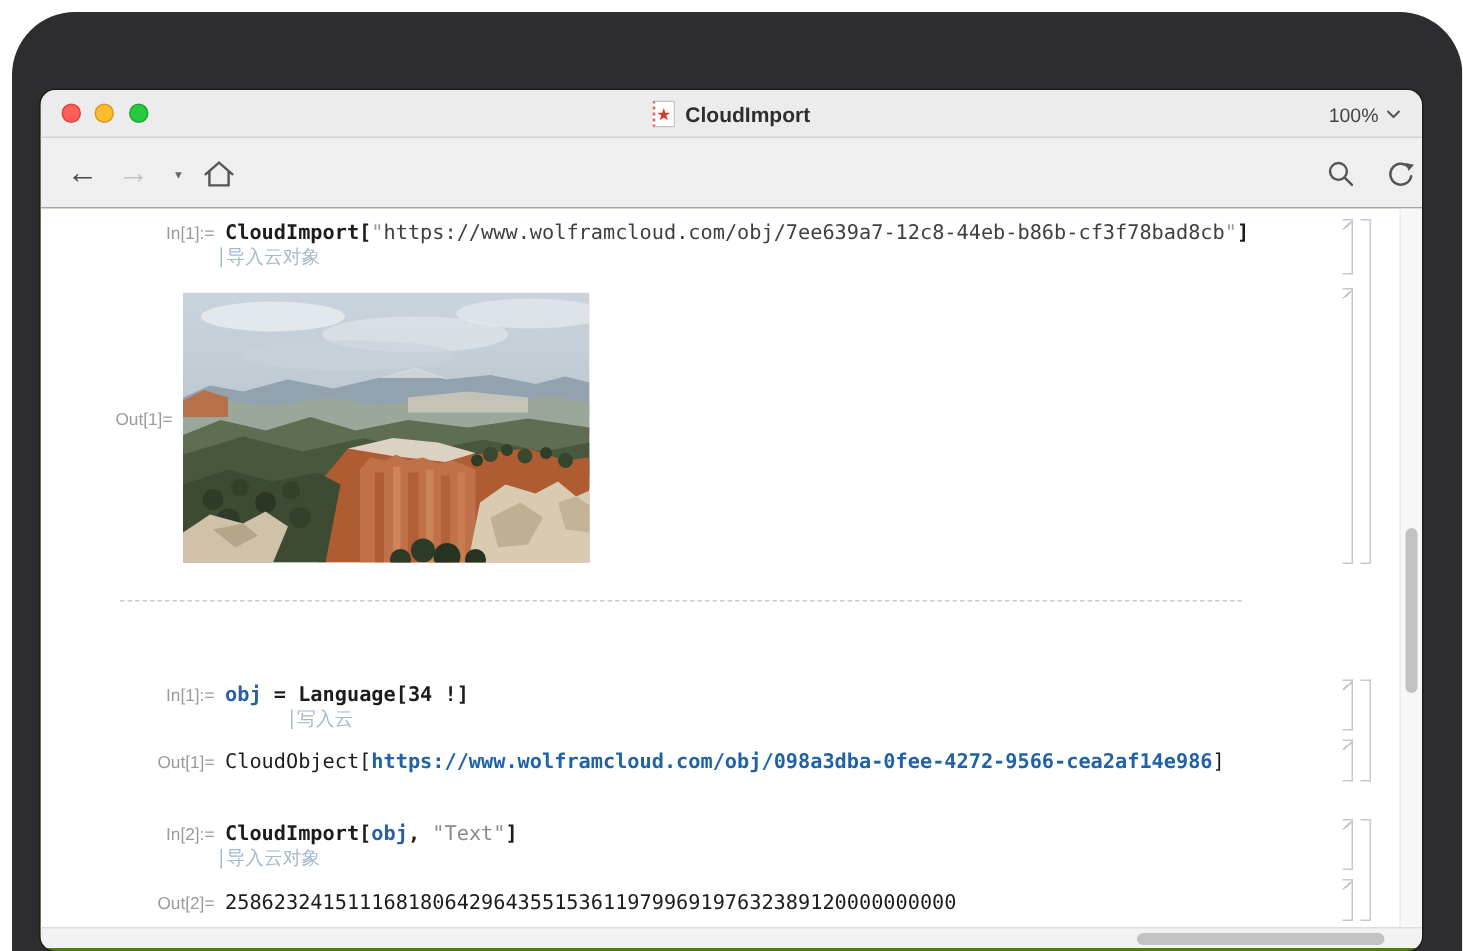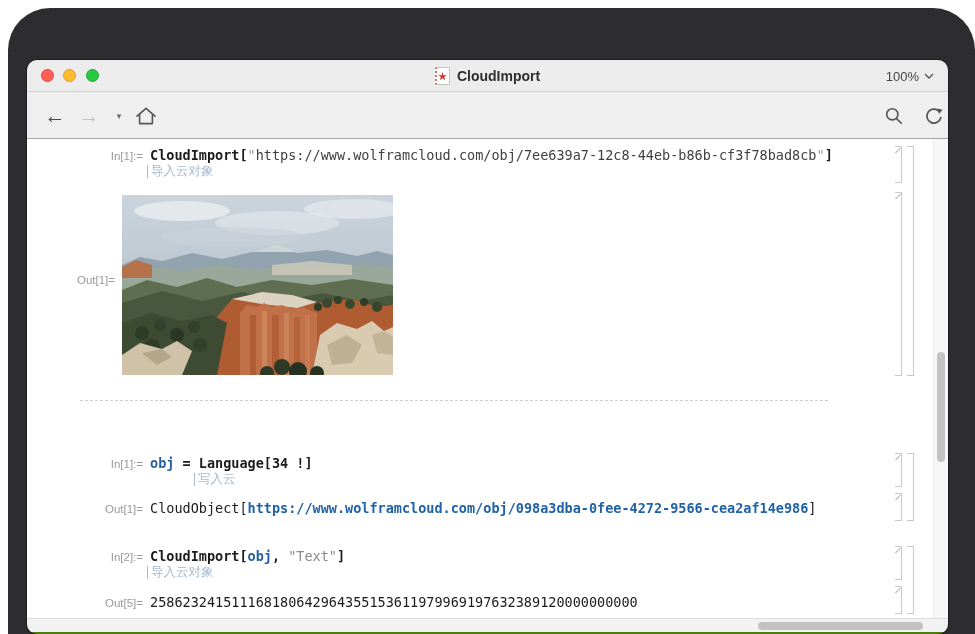--- a/index.html
+++ b/index.html
@@ -212,21 +212,21 @@
         <div class="row out" style="top:360px">
           <span class="lbl">Out[1]=</span><span class="code"><span>CloudObject</span><span>[</span><span class="link">https://www.wolframcloud.com/obj/098a3dba-0fee-4272-9566-cea2af14e986</span><span>]</span></span>
         </div>
 
         <div class="row in" style="top:408px">
           <span class="lbl">In[2]:=</span><span class="code"><span class="k">CloudImport</span><span>[</span><span class="sym">obj</span><span>, </span><span class="strlit">"Text"</span><span>]</span></span>
         </div>
         <div class="annotation" style="left:100px; top:427px">导入云对象</div>
 
         <div class="row out" style="top:454px">
-          <span class="lbl">Out[5]=</span><span class="code">258623241511168180642964355153611979969197632389120000000000</span>
+          <span class="lbl">Out[2]=</span><span class="code">258623241511168180642964355153611979969197632389120000000000</span>
         </div>
 
         <div class="cb cb-in tick" style="top:7px;   height:37px"></div>
         <div class="cb cb-in tick" style="top:53px;  height:184px"></div>
         <div class="cb cb-out" style="top:7px;   height:230px"></div>
         <div class="cb cb-in tick" style="top:314px; height:34px"></div>
         <div class="cb cb-in tick" style="top:354px; height:28px"></div>
         <div class="cb cb-out" style="top:314px; height:68px"></div>
         <div class="cb cb-in tick" style="top:407px; height:34px"></div>
         <div class="cb cb-in tick" style="top:447px; height:28px"></div>

